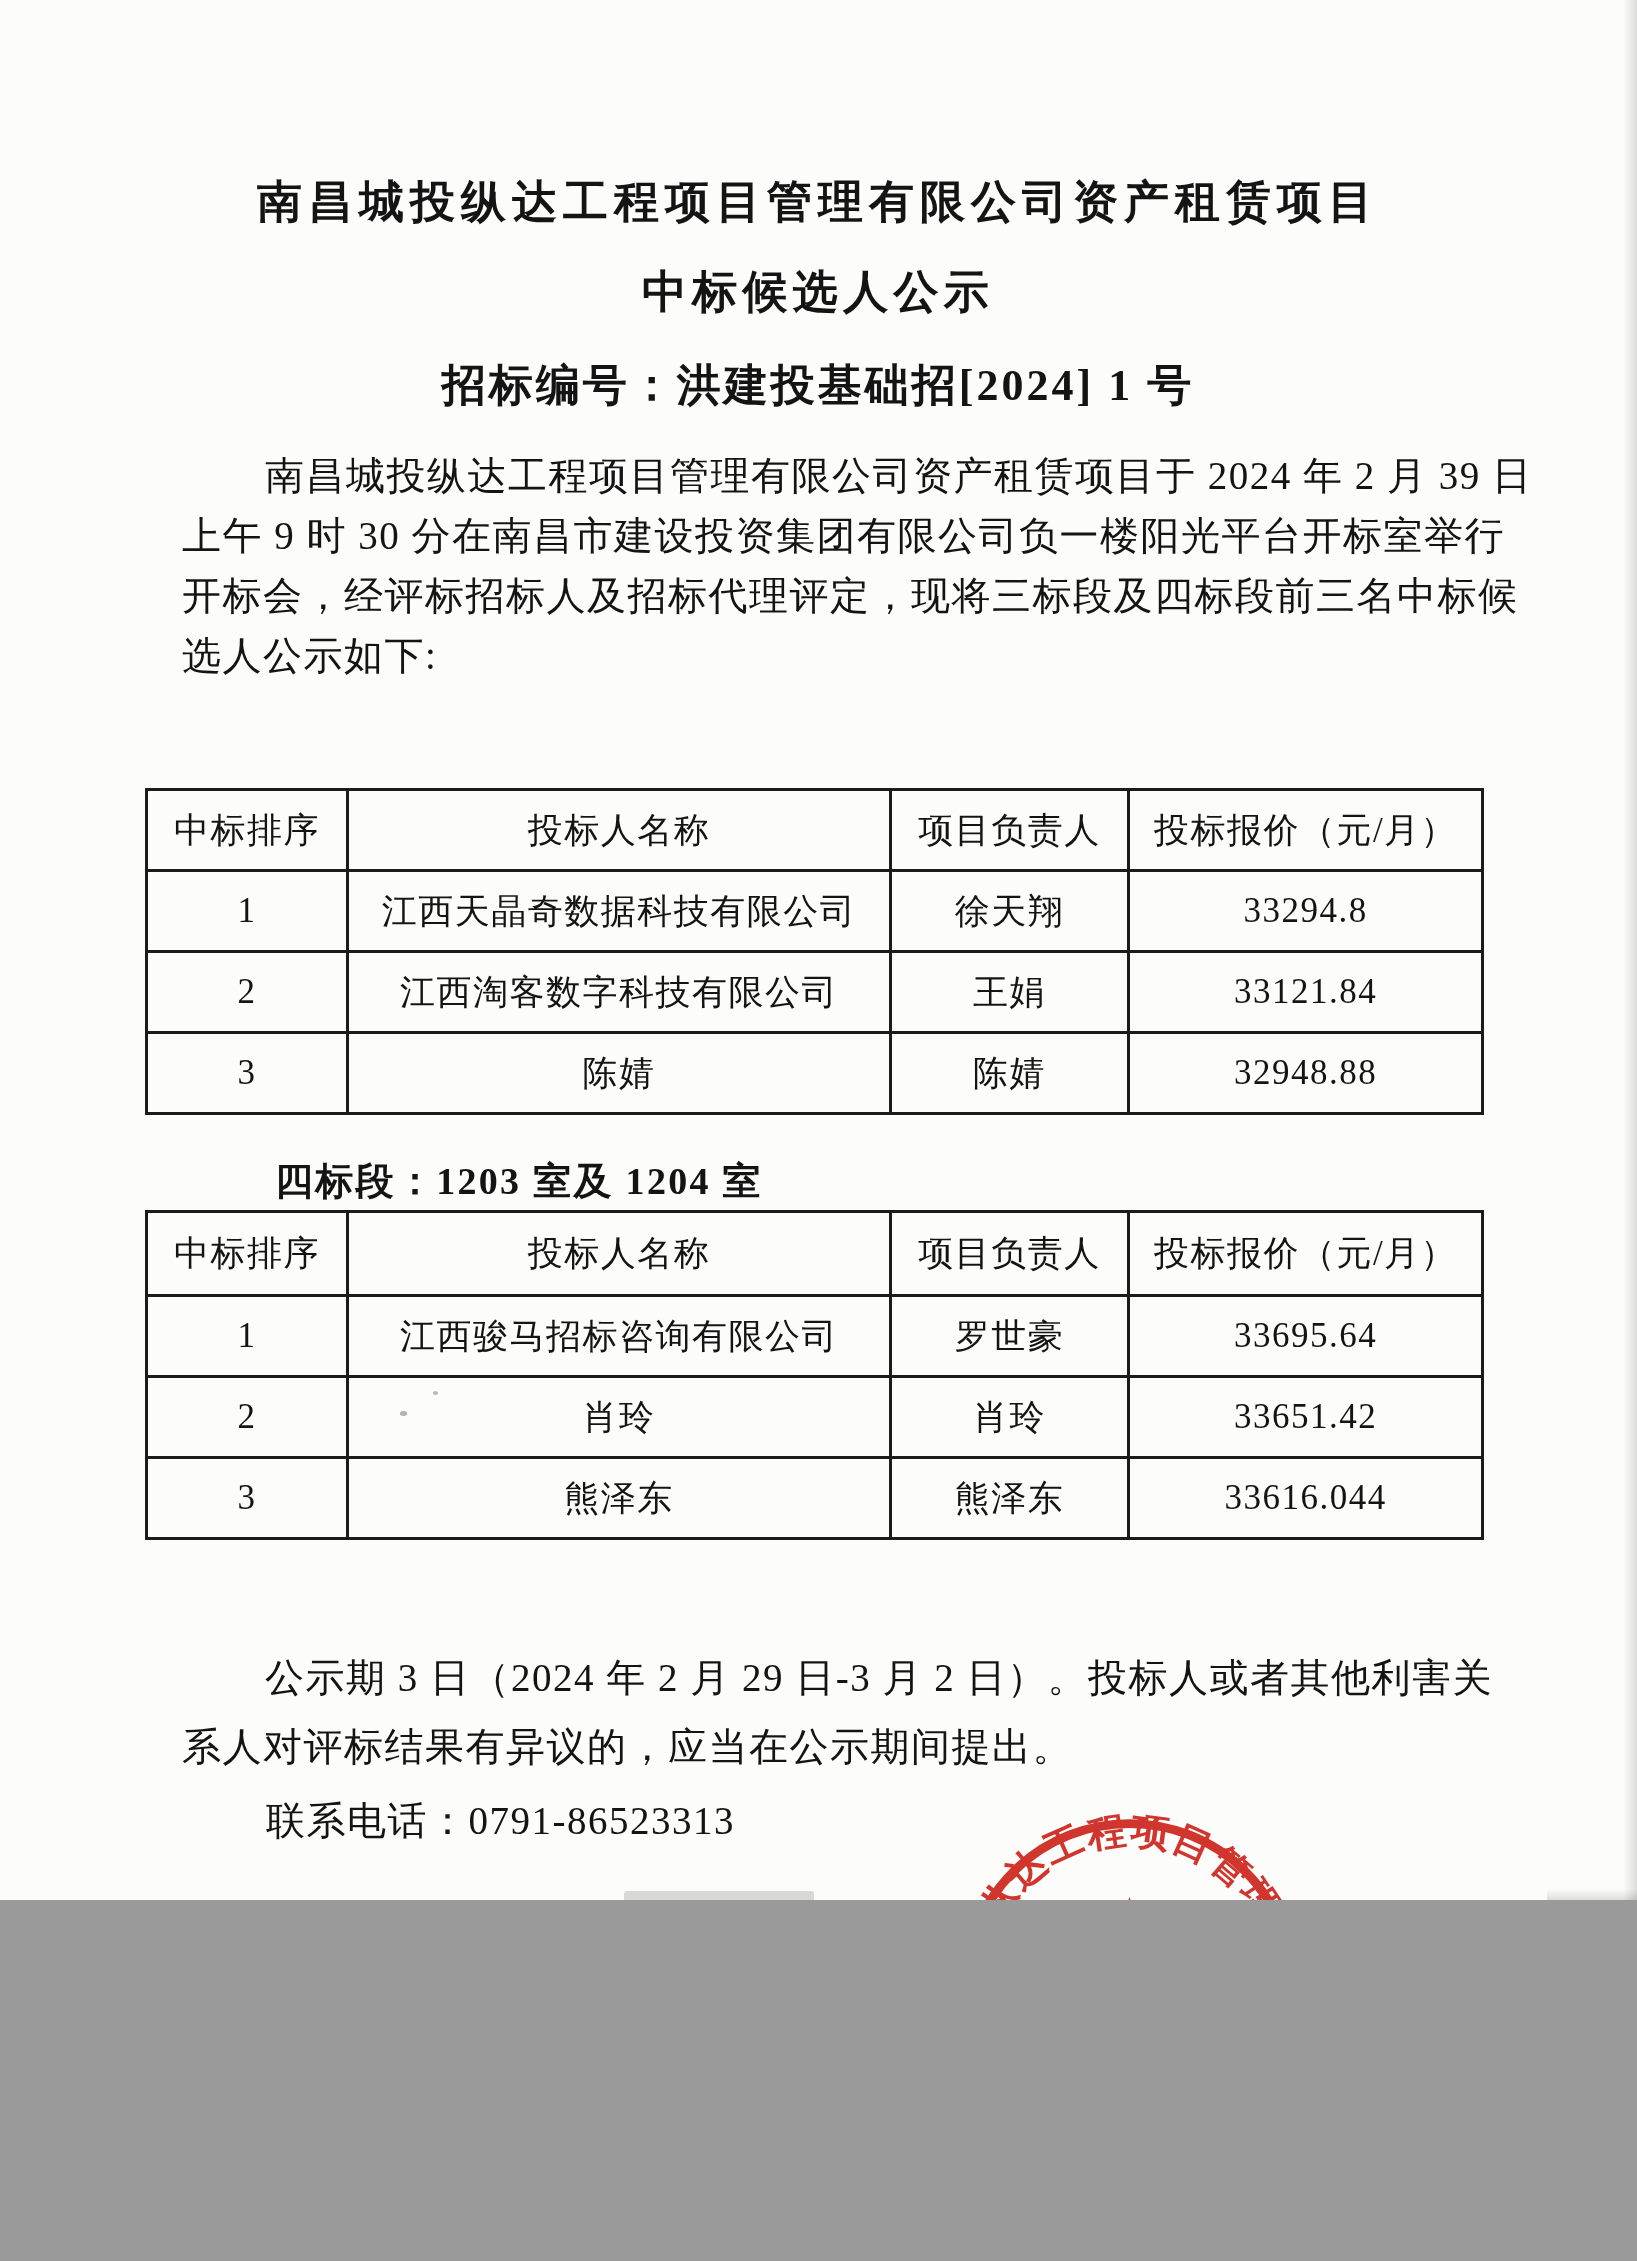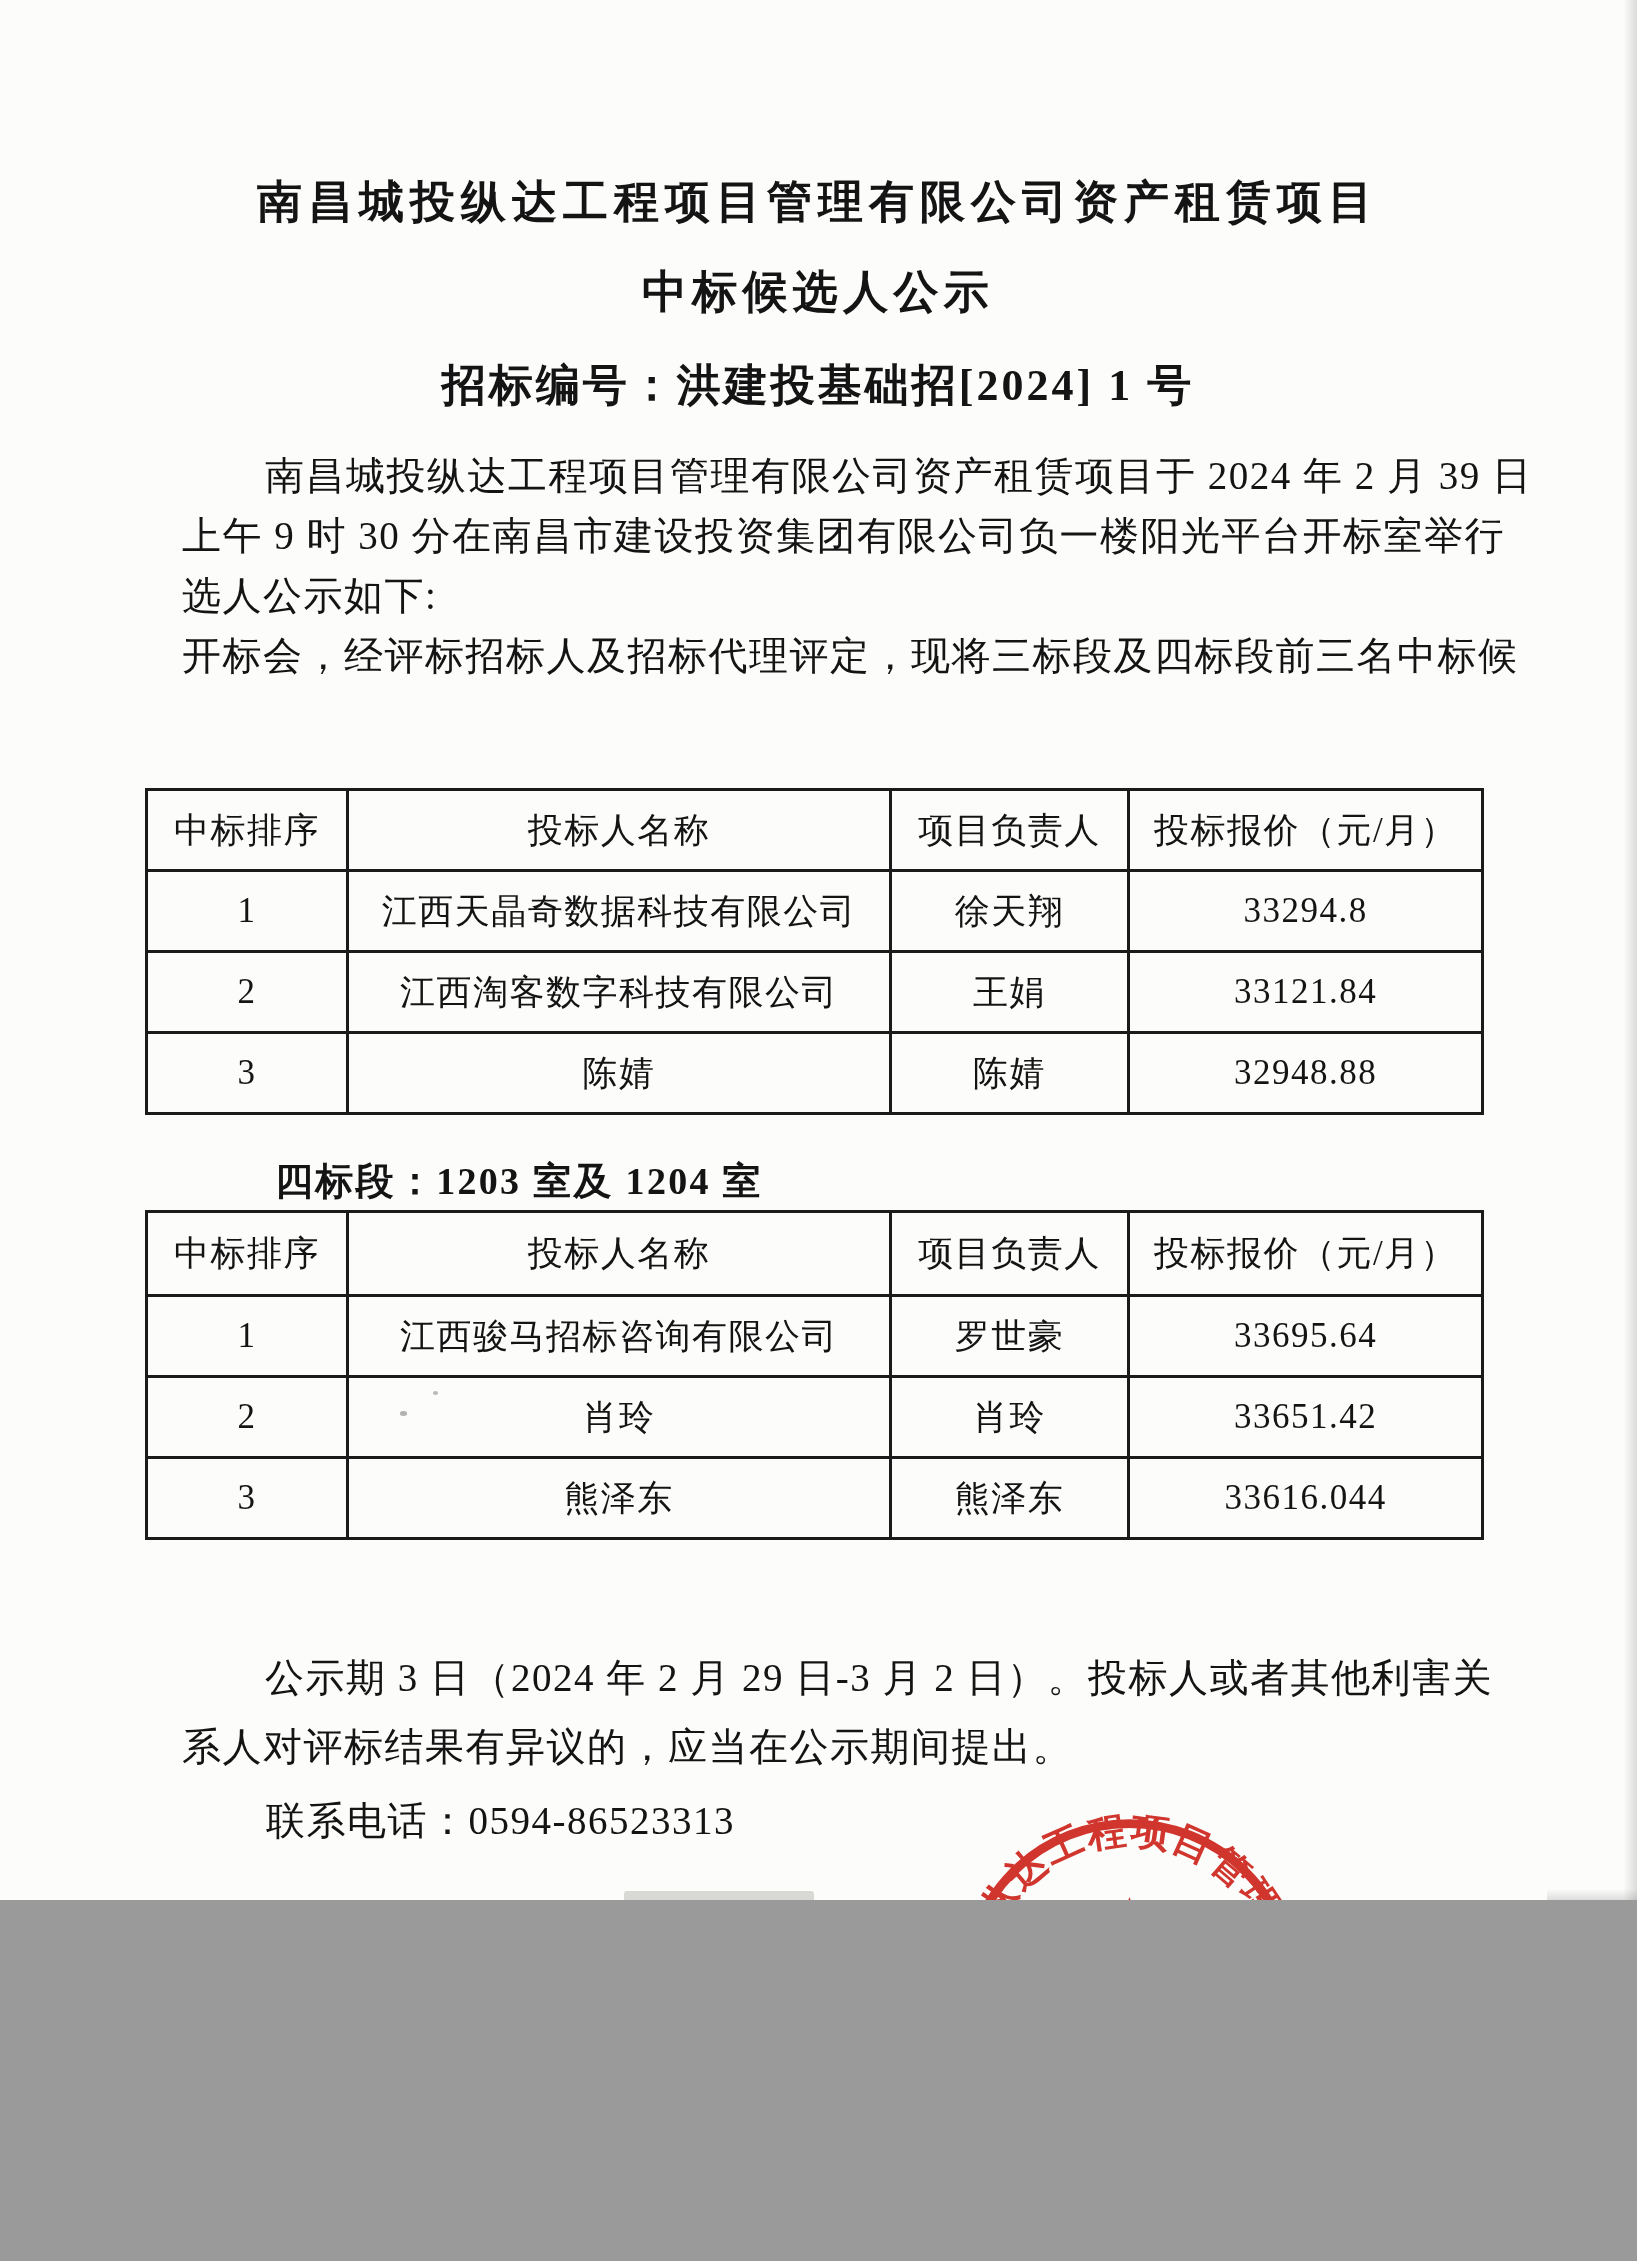--- a/index.html
+++ b/index.html
@@ -73,22 +73,22 @@
   <div class="speck-b"></div>
   <div class="tick-mark"></div>
 
   <div class="title1">南昌城投纵达工程项目管理有限公司资产租赁项目</div>
   <div class="title2">中标候选人公示</div>
   <div class="title3">招标编号：洪建投基础招[2024] 1 号</div>
 
   <div class="intro">
     <div class="ln indent">南昌城投纵达工程项目管理有限公司资产租赁项目于 2024 年 2 月 39 日</div>
     <div class="ln">上午 9 时 30 分在南昌市建设投资集团有限公司负一楼阳光平台开标室举行</div>
+    <div class="ln">开标会，经评标招标人及招标代理评定，现将三标段及四标段前三名中标候</div>
     <div class="ln">选人公示如下:</div>
-    <div class="ln">开标会，经评标招标人及招标代理评定，现将三标段及四标段前三名中标候</div>
   </div>
 
 
   <table class="doc-table t1">
     <tbody>
         <tr>
       <th class="c1">中标排序</th>
       <th class="c2">投标人名称</th>
       <th class="c3">项目负责人</th>
       <th class="c4">投标报价（元/月）</th>
@@ -143,21 +143,21 @@
       <td>33616.044</td>
     </tr>
   </tbody>
     </table>
 
   <div class="notice">
     <div class="ln indent">公示期 3 日（2024 年 2 月 29 日-3 月 2 日）。投标人或者其他利害关</div>
     <div class="ln">系人对评标结果有异议的，应当在公示期间提出。</div>
   </div>
 
-  <div class="contact">联系电话：0594-86523313</div>
+  <div class="contact">联系电话：0791-86523313</div>
 
   <div class="tenderer">
     <span>招标人：</span><span class="name">南昌城投纵达工程项目管理有限公司</span>
   </div>
 
   <div class="sign-date">2024 年 2 月 29 日</div>
 
   <svg class="stamp" width="377" height="348" viewBox="0 0 470 470">
     <defs>
       <path id="ringTextPath" d="M 85.6 360.3 A 195 195 0 1 1 384.4 360.3" fill="none"></path>

